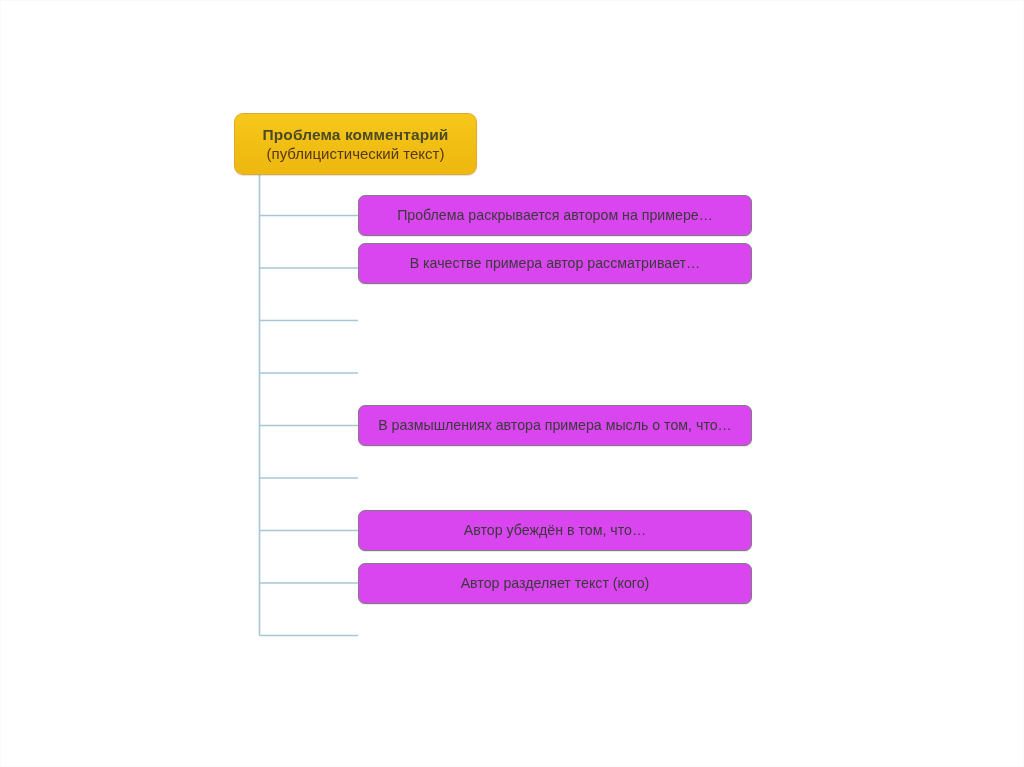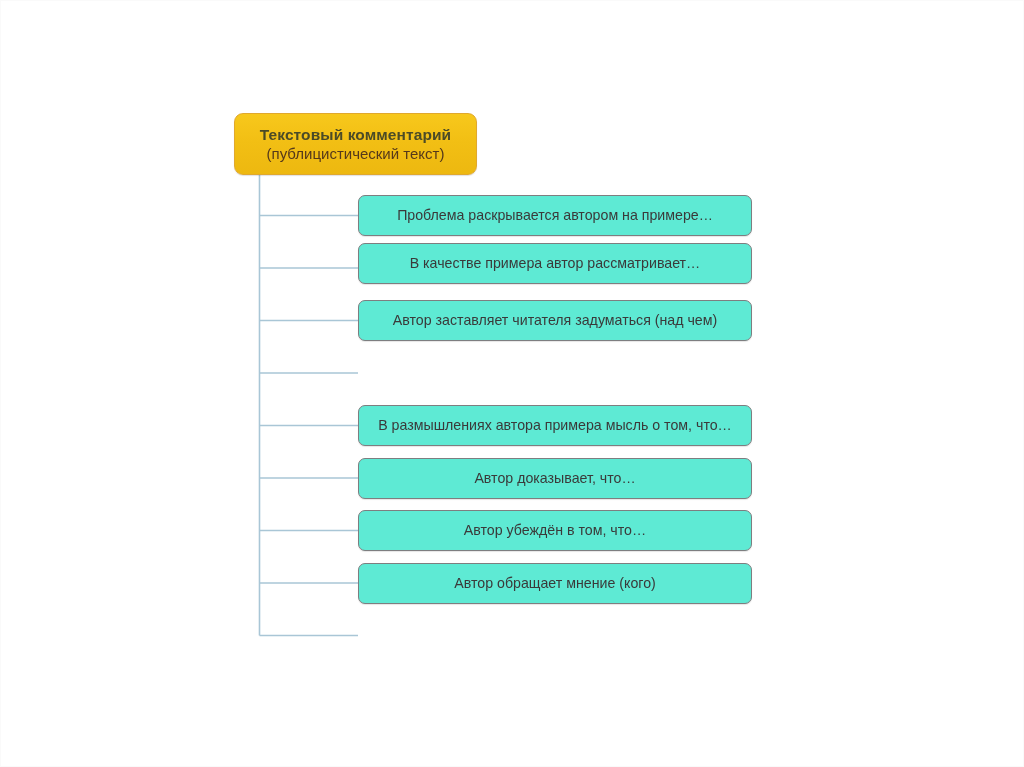--- a/index.html
+++ b/index.html
@@ -70,21 +70,21 @@
 
   
   .leaf {
     position: absolute;
     left: 357px;
     width: 394px;
     height: 41px;
     box-sizing: border-box;
     border-radius: 7px;
     border: 1.4px solid #7E7E80;
-    background: #5eead4;
+    background: #d946ef;
     display: flex;
     align-items: center;
     justify-content: center;
     box-shadow: 0 1px 1px rgba(0,0,0,0.10);
   }
   .leaf-label {
     font-size: 14.2px;
     color: #3A3A3A;
     white-space: nowrap;
     line-height: 1;
@@ -104,39 +104,33 @@
     <line x1="258.5" y1="319.5" x2="357" y2="319.5" stroke="#A9C6D6" stroke-width="1.6"></line>
     <line x1="258.5" y1="372" x2="357" y2="372" stroke="#A9C6D6" stroke-width="1.6"></line>
     <line x1="258.5" y1="424.5" x2="357" y2="424.5" stroke="#A9C6D6" stroke-width="1.6"></line>
     <line x1="258.5" y1="477" x2="357" y2="477" stroke="#A9C6D6" stroke-width="1.6"></line>
     <line x1="258.5" y1="529.5" x2="357" y2="529.5" stroke="#A9C6D6" stroke-width="1.6"></line>
     <line x1="258.5" y1="582" x2="357" y2="582" stroke="#A9C6D6" stroke-width="1.6"></line>
     <line x1="258.5" y1="634.5" x2="357" y2="634.5" stroke="#A9C6D6" stroke-width="1.6"></line>
   </svg>
 
   <div class="root-node">
-    <div class="root-line1">Текстовый комментарий</div>
+    <div class="root-line1">Проблема комментарий</div>
     <div class="root-line2">(публицистический текст)</div>
   </div>
 
   <div class="leaf" style="top:194px">
     <span class="leaf-label">Проблема раскрывается автором на примере…</span>
   </div>
   <div class="leaf" style="top:242px">
     <span class="leaf-label">В качестве примера автор рассматривает…</span>
   </div>
-  <div class="leaf" style="top:299px">
-    <span class="leaf-label">Автор заставляет читателя задуматься (над чем)</span>
-  </div>
   <div class="leaf" style="top:404px">
     <span class="leaf-label">В размышлениях автора примера мысль о том, что…</span>
-  </div>
-  <div class="leaf" style="top:456.5px">
-    <span class="leaf-label">Автор доказывает, что…</span>
   </div>
   <div class="leaf" style="top:509px">
     <span class="leaf-label">Автор убеждён в том, что…</span>
   </div>
   <div class="leaf" style="top:561.5px">
-    <span class="leaf-label">Автор обращает мнение (кого)</span>
+    <span class="leaf-label">Автор разделяет текст (кого)</span>
   </div>
 
 </div>
 
 </body></html>

